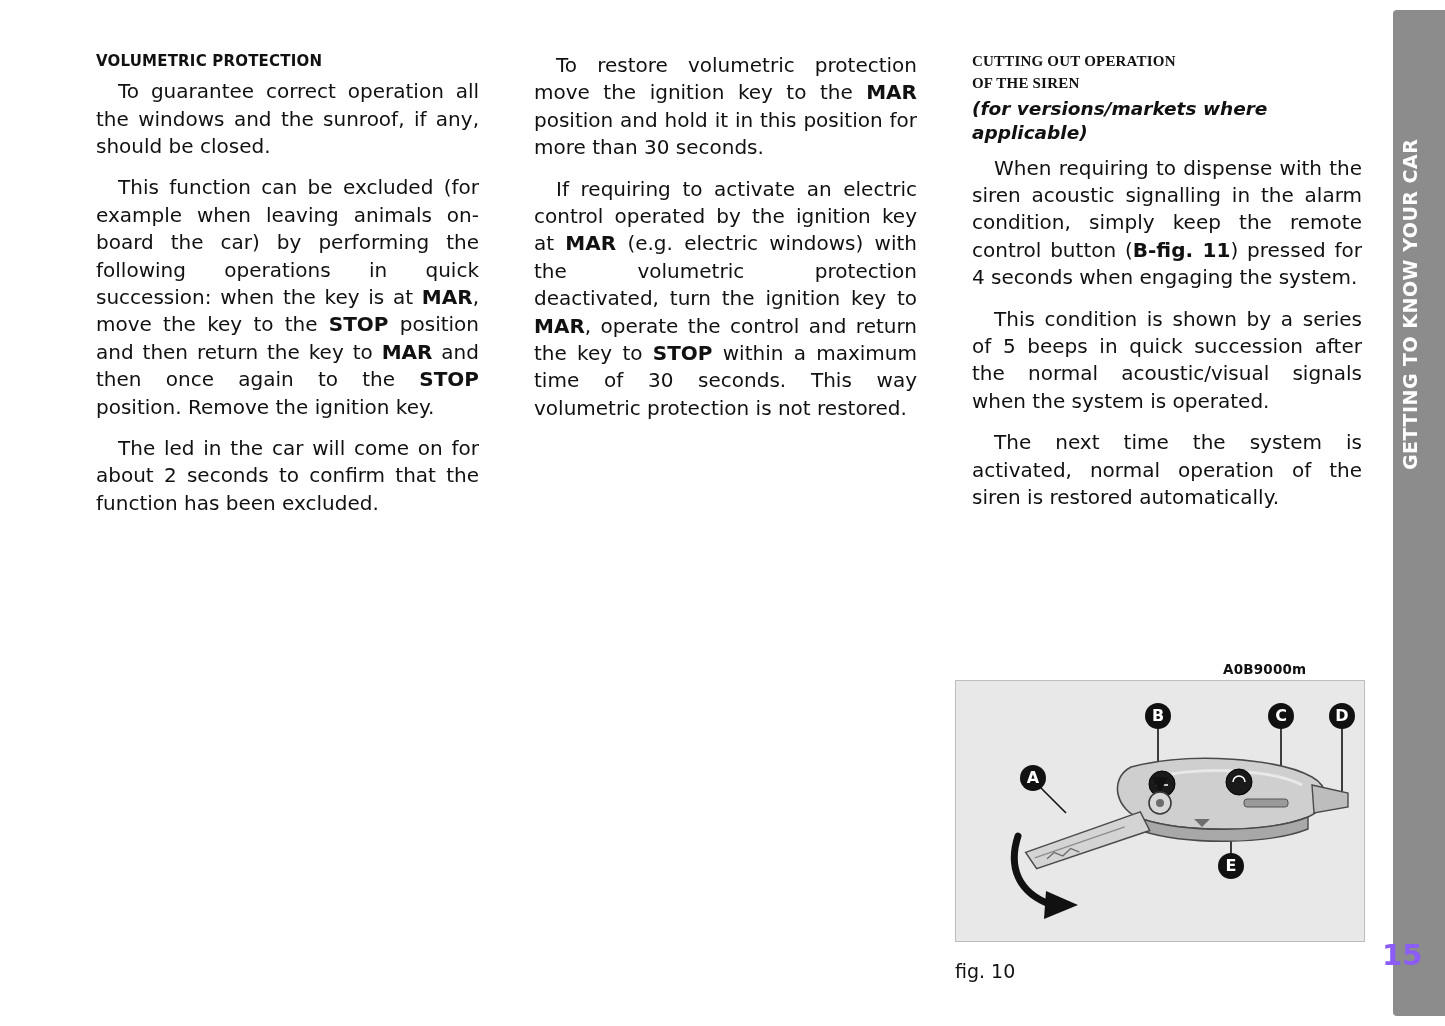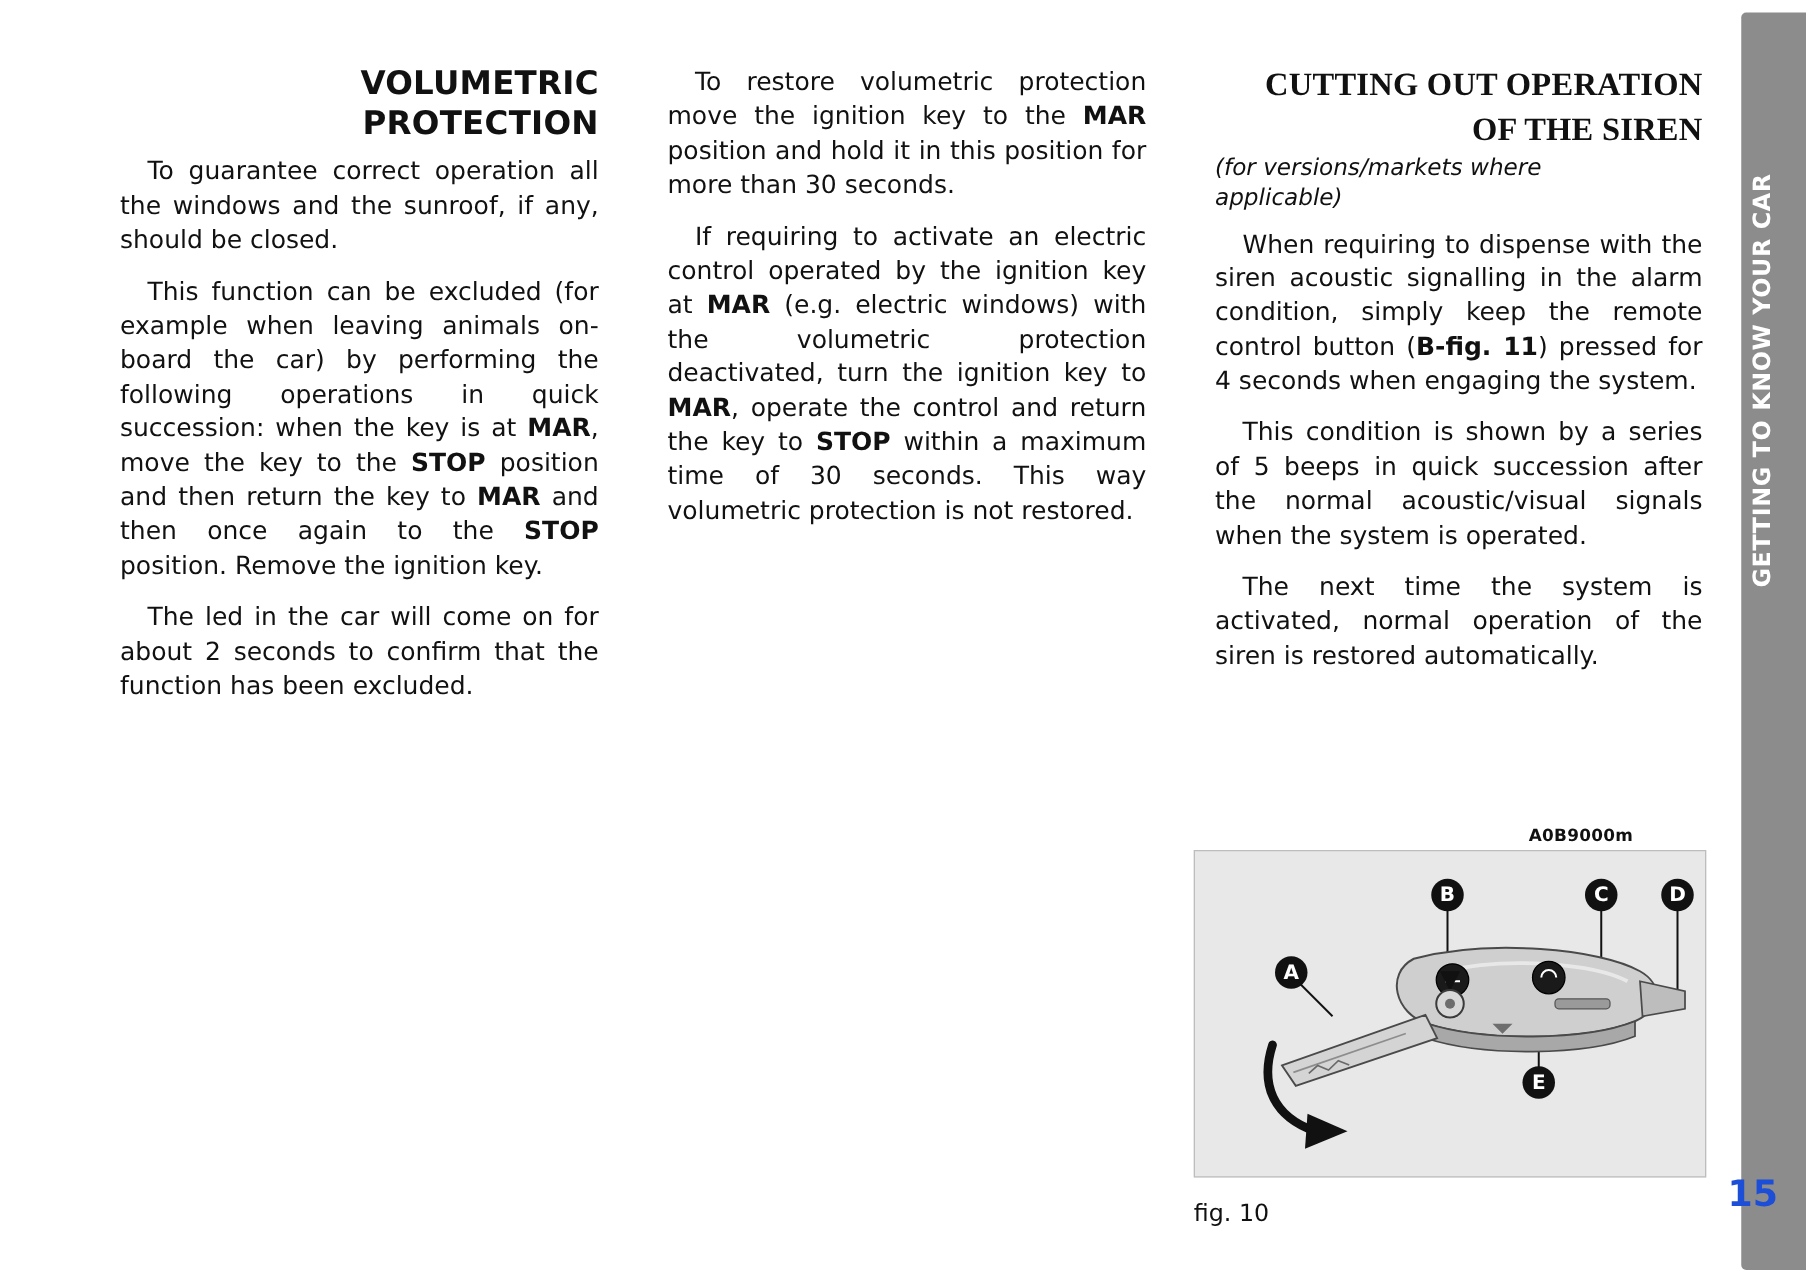--- a/index.html
+++ b/index.html
@@ -54,30 +54,29 @@
     position: absolute;
     top: 52px;
   }
   .col1 { left: 96px;  width: 383px; }
   .col2 { left: 534px; width: 383px; }
   .col3 { left: 972px; width: 390px; }
 
   h1.sec-title {
     font-family: "DejaVu Sans", sans-serif;
     font-weight: bold;
-    font-size: 26px;
+    font-size: 15px;
     letter-spacing: 0.2px;
     margin: 0 0 8px 0;
     line-height: 1.22;
-    text-align: right;
   }
   h1.sec-title.small-gap { margin-bottom: 4px; font-family: Liberation Serif, serif; }
   .sec-sub {
     font-family: "DejaVu Sans", sans-serif;
-    font-weight: normal;
+    font-weight: bold;
     font-style: italic;
     font-size: 18.5px;
     line-height: 1.30;
     margin: 0 0 10px 0;
   }
 
   p.para {
     margin: 0 0 14px 0;
     font-size: 20px;
     line-height: 1.37;
@@ -117,21 +116,21 @@
     margin-top: 18px;
     font-size: 19px;
   }
 
   .page-num {
     position: absolute;
     left: 1382px;
     top: 938px;
     font-size: 29px;
     font-weight: bold;
-    color: #1d4ed8;
+    color: #8b5cf6;
   }
 
   .lbl {
     position: absolute;
     width: 26px;
     height: 26px;
     border-radius: 50%;
     background: #111111;
     color: #ffffff;
     font-weight: bold;

